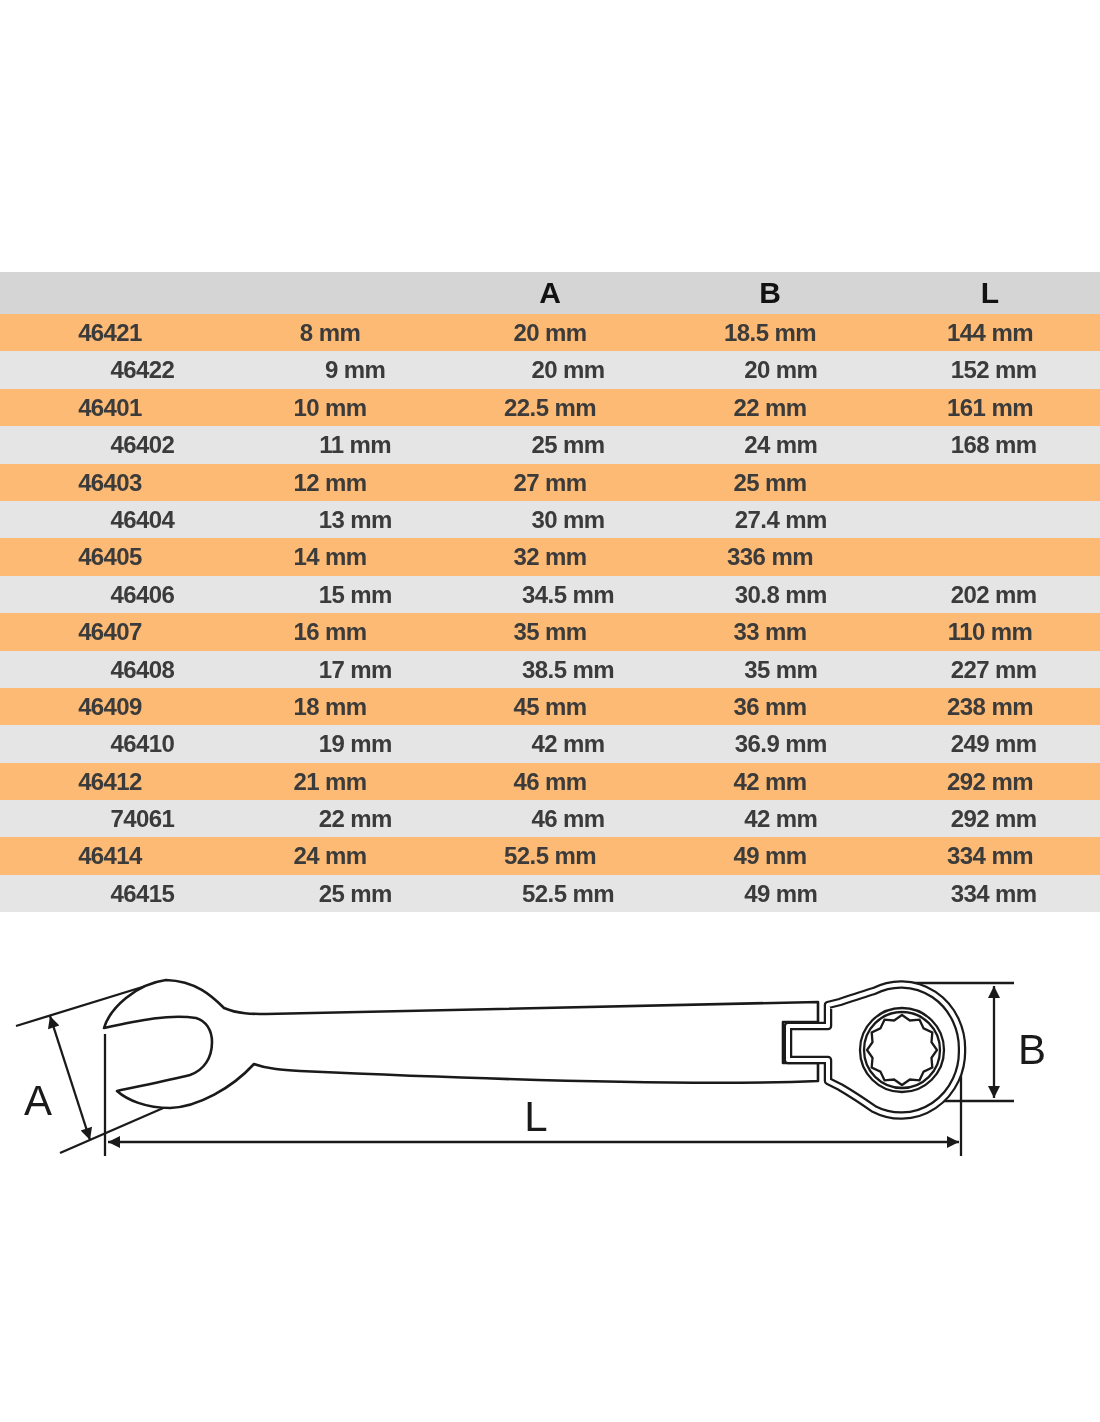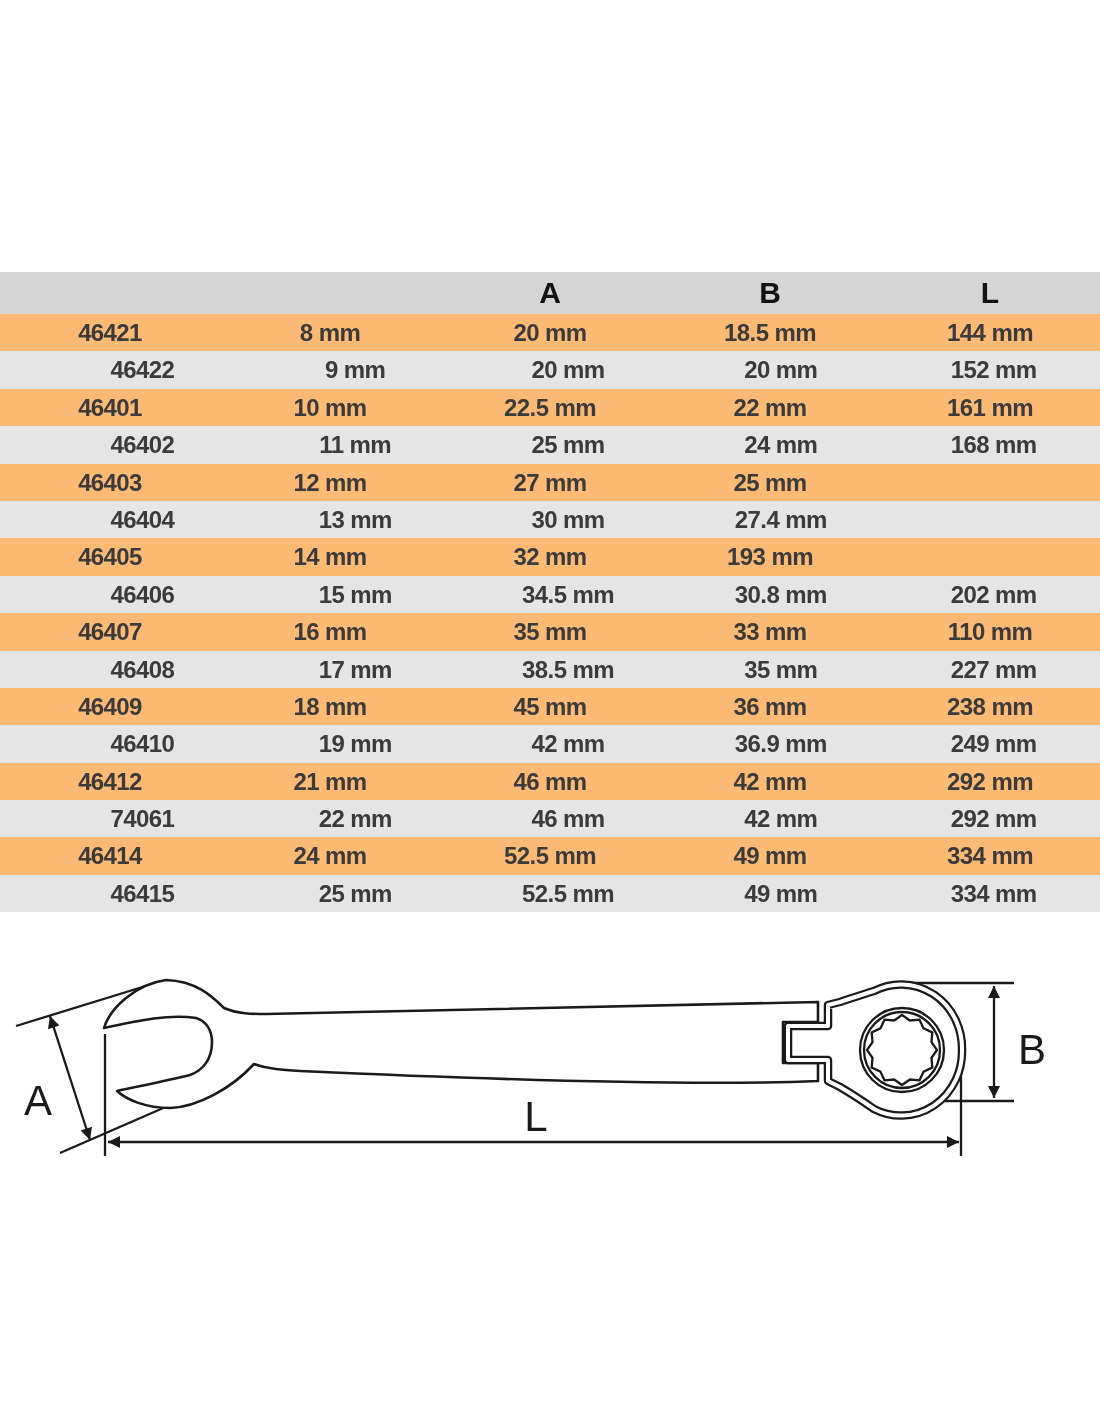--- a/index.html
+++ b/index.html
@@ -80,21 +80,21 @@
         <div class="tr alt">
           <div class="td">46404</div>
           <div class="td">13 mm</div>
           <div class="td">30 mm</div>
           <div class="td">27.4 mm</div>
         </div>
         <div class="tr">
           <div class="td">46405</div>
           <div class="td">14 mm</div>
           <div class="td">32 mm</div>
-          <div class="td">193 mm</div>
+          <div class="td">336 mm</div>
         </div>
         <div class="tr alt">
           <div class="td">46406</div>
           <div class="td">15 mm</div>
           <div class="td">34.5 mm</div>
           <div class="td">30.8 mm</div>
           <div class="td">202 mm</div>
         </div>
         <div class="tr">
           <div class="td">46407</div>

